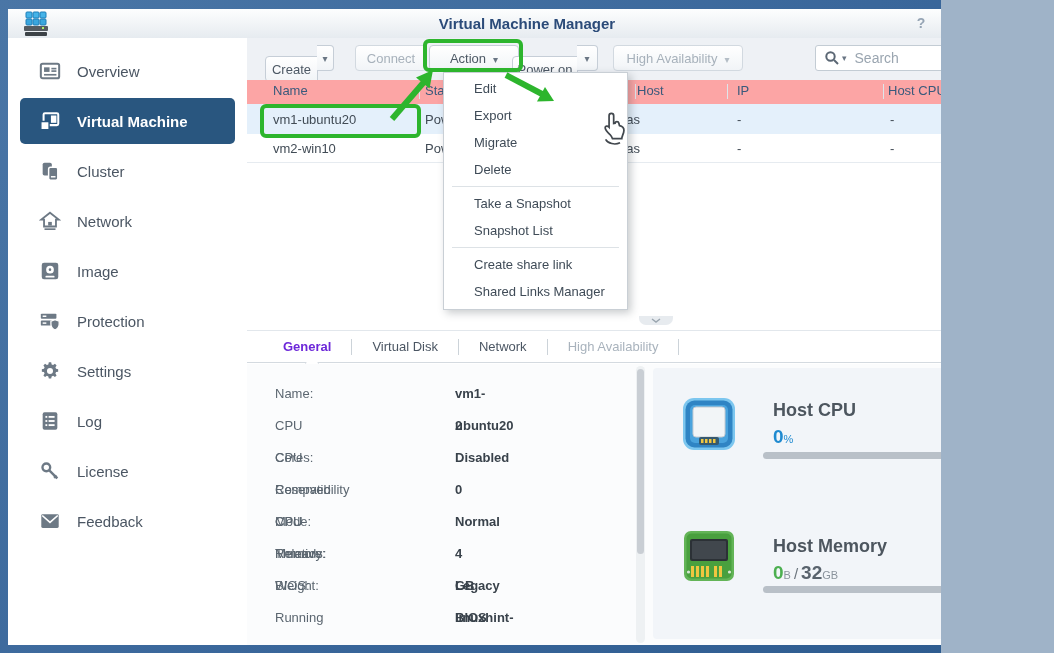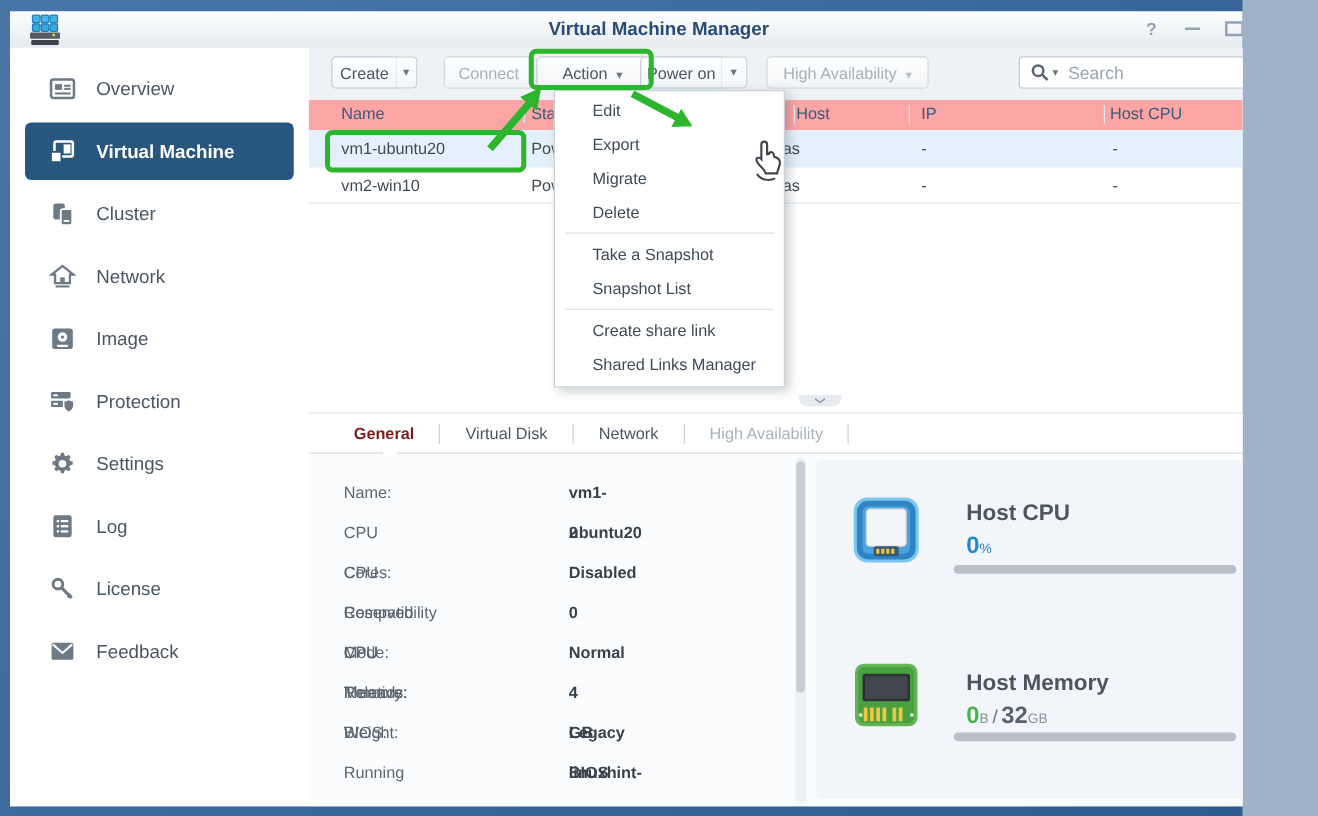--- a/index.html
+++ b/index.html
@@ -1,18 +1,18 @@
 <!DOCTYPE html>
 <html><head>
 <meta charset="utf-8">
 <style>
   html,body{margin:0;padding:0;background:#9fb3c8;}
-  .frame{position:relative;width:994px;height:653px;overflow:hidden;
+  .frame{position:relative;width:893px;height:653px;overflow:hidden;
          font-family:"Liberation Sans",sans-serif;
-         background:linear-gradient(135deg,#4a76a6 0%,#3a679b 55%,#2e5c90 100%);}
+         background:linear-gradient(135deg,#4a76a6 0%,#3a679b 55%,#2e5c90 100%);padding-left:48px;}
   
   .titlebar{position:absolute;left:8px;top:9px;width:1038px;height:29px;
             background:linear-gradient(#fdfefe,#e6ebf0);border-bottom:1px solid #c7cfd7;}
   .app-icon{position:absolute;left:14px;top:1px;width:28px;height:28px;}
   .win-title{position:absolute;left:0;right:0;top:6px;text-align:center;
              font-size:15px;font-weight:bold;color:#2b4b79;}
   .win-controls{position:absolute;right:18px;top:5px;display:flex;align-items:center;gap:17px;color:#95a4b4;}
   .wc{width:16px;height:18px;display:flex;align-items:center;justify-content:center;font-size:14px;font-weight:bold;cursor:default;}
   .wc-min i{display:block;width:12px;height:2px;background:#95a4b4;}
   .wc-max i{display:block;width:11px;height:8px;border:2px solid #95a4b4;}
@@ -30,21 +30,21 @@
   .ico svg{width:22px;height:22px;}
   
   .main{position:absolute;left:239px;top:0;width:799px;height:607px;background:#fff;overflow:hidden;}
   .toolbar{position:absolute;left:0;top:0;width:100%;height:42px;background:#eef1f5;}
   .btn{position:absolute;top:7px;height:26px;box-sizing:border-box;border:1px solid #c6ced7;border-radius:4px;
        background:linear-gradient(#ffffff,#f1f4f7);font-size:13px;color:#4c5864;
        display:flex;align-items:center;justify-content:center;cursor:pointer;}
   .btn.disabled{color:#a7b1bb;border-color:#d2d9e0;cursor:default;}
   .caret::after{content:"▾";font-size:10px;color:#6a7684;}
   .btn.disabled .caret::after,.btn.disabled.caret::after{color:#b4bdc6;}
-  .split-main{border-top-right-radius:0;border-bottom-right-radius:0;}
+  .split-main{border-top-right-radius:0;border-bottom-right-radius:0;margin-top:11px;}
   .split-caret{border-top-left-radius:0;border-bottom-left-radius:0;border-left:none;width:17px;}
   .btn .caret-in{margin-left:7px;}
   .searchbox{position:absolute;top:7px;left:568px;width:218px;height:26px;box-sizing:border-box;
              background:#fff;border:1px solid #c3ccd4;border-radius:3px;display:flex;align-items:center;}
   .searchbox .mag{margin-left:8px;width:16px;height:16px;color:#5b6774;}
   .searchbox .scaret{margin-left:2px;font-size:9px;color:#6a7684;}
   .searchbox input{border:none;outline:none;background:transparent;margin-left:6px;width:150px;
                    font-family:"Liberation Sans",sans-serif;font-size:14px;color:#3f4b57;}
   .searchbox input::placeholder{color:#9aa5b0;}
   
@@ -59,21 +59,21 @@
   .row2{top:96px;height:28px;border-bottom:1px solid #e6ebf0;}
   
   .collapse-handle{position:absolute;left:392px;top:278px;width:34px;height:9px;background:#e7ebef;
                    border-radius:0 0 7px 7px;display:flex;align-items:center;justify-content:center;cursor:pointer;}
   .collapse-handle svg{width:10px;height:5px;color:#9aa5af;}
   
   .tabsbar{position:absolute;left:0;top:292px;width:100%;height:33px;background:#fff;
            border-top:1px solid #e2e7ec;border-bottom:1px solid #d4dae0;box-sizing:border-box;
            display:flex;align-items:center;padding-left:36px;}
   .tab{font-size:13px;color:#4b5663;cursor:pointer;white-space:nowrap;}
-  .tab.active{color:#7f1d1d;font-weight:bold;}
+  .tab.active{color:#6d28d9;font-weight:bold;}
   .tab.disabled{color:#a9b3bd;cursor:default;}
   .tabsep{width:1px;height:16px;background:#ccd3d9;margin:0 20px;}
   .tab-notch{position:absolute;left:60px;top:326px;width:9px;height:9px;background:#fff;
              border-right:1px solid #c9d0d7;border-bottom:1px solid #c9d0d7;transform:translateY(-5px) rotate(45deg);}
   
   .detail{position:absolute;left:0;top:326px;width:100%;height:281px;background:#fbfcfd;}
   .gen-row{position:absolute;left:0;height:32px;line-height:32px;}
   .gen-label{position:absolute;left:28px;font-size:13px;color:#5b6670;}
   .gen-value{position:absolute;left:208px;font-size:13px;font-weight:bold;color:#39424b;}
   .vscroll{position:absolute;left:389px;top:2px;width:9px;height:277px;background:#eef1f3;border-radius:5px;}

